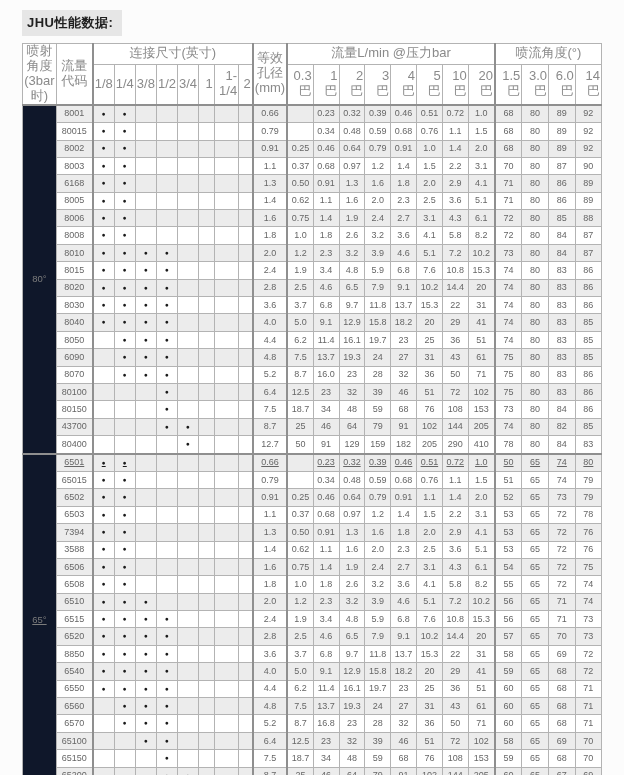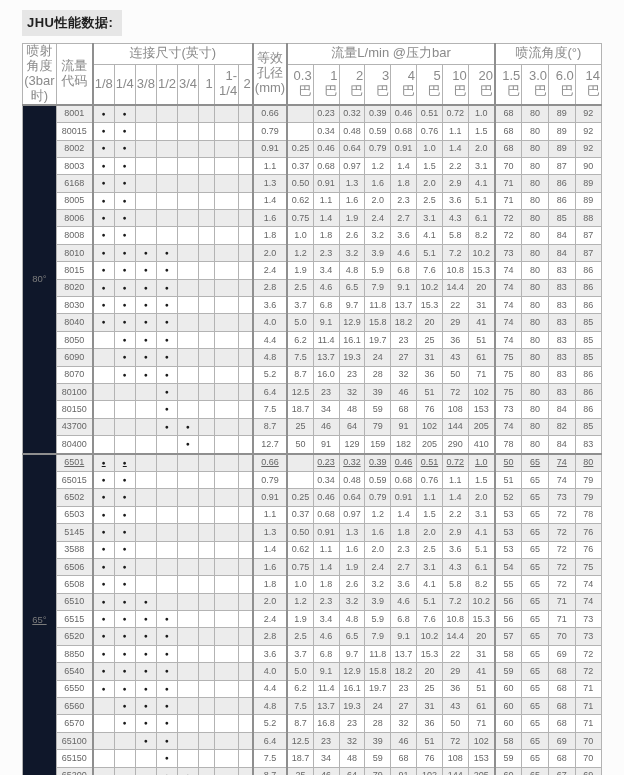--- a/index.html
+++ b/index.html
@@ -696,21 +696,21 @@
           <td>1.4</td>
           <td>1.5</td>
           <td>2.2</td>
           <td>3.1</td>
           <td class="sep">53</td>
           <td>65</td>
           <td>72</td>
           <td>78</td>
         </tr>
         <tr class="stripe">
-          <td>5145</td>
+          <td>7394</td>
           <td class="dot-cell sep">●</td>
           <td class="dot-cell">●</td>
           <td class="dot-cell"></td>
           <td class="dot-cell"></td>
           <td class="dot-cell"></td>
           <td class="dot-cell"></td>
           <td class="dot-cell"></td>
           <td class="dot-cell"></td>
           <td class="sep">1.3</td>
           <td class="sep">0.50</td>

